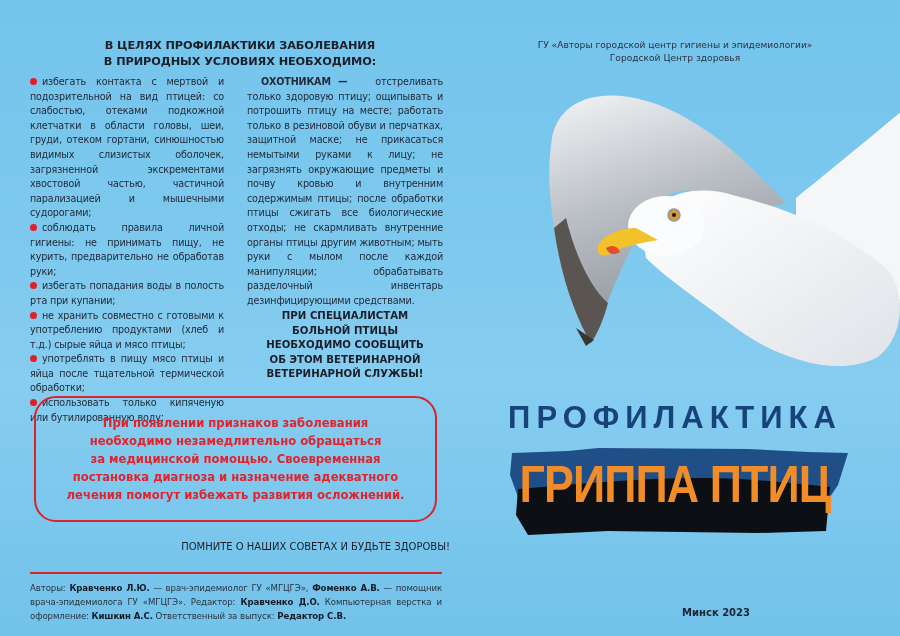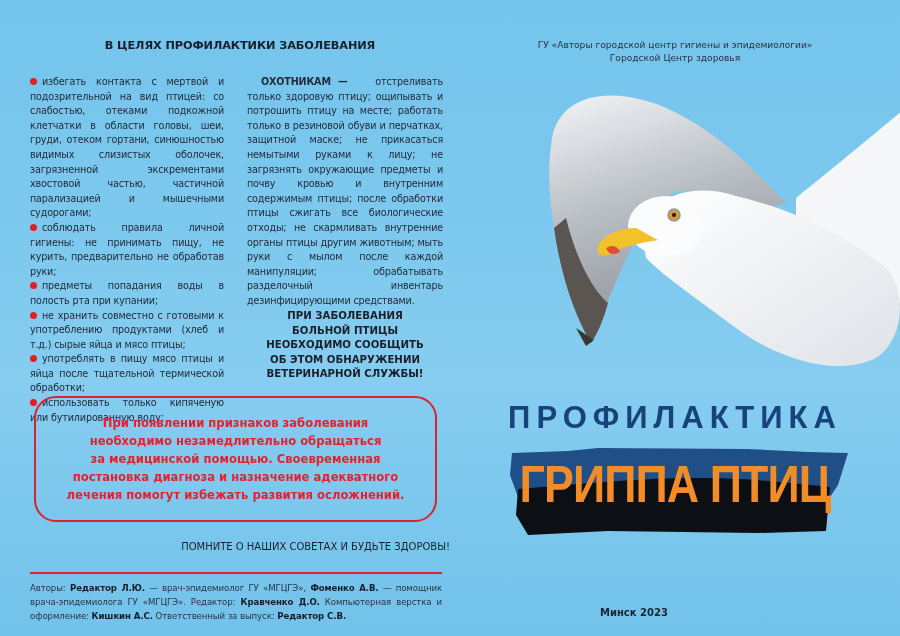--- a/index.html
+++ b/index.html
@@ -70,69 +70,70 @@
     font-family:"Liberation Sans", sans-serif;
   }
   .brush { position:absolute; top:433px; left:58px; width:340px; height:90px; }
   .title-main {
     position:absolute; top:442px; left:0; width:450px; text-align:center;
     font-weight:bold; font-size:52px; line-height:60px; color:#f28c28;
     font-family:"Liberation Sans", sans-serif; letter-spacing:-1px;
     transform:scaleX(0.86); transform-origin:center;
   }
   .city-year {
-    position:absolute; top:595px; left:150px; width:150px; text-align:left;
+    position:absolute; top:595px; left:150px; width:150px; text-align:right;
     font-weight:bold; font-size:10px; color:#1a2433;
   }
 </style>
 </head>
 <body>
 
 <div class="page left">
   <div class="main-heading">
     <div>В ЦЕЛЯХ ПРОФИЛАКТИКИ ЗАБОЛЕВАНИЯ</div>
+    <div>В ПРИРОДНЫХ УСЛОВИЯХ НЕОБХОДИМО:</div>
   </div>
 
   <div class="col col-left">
     <span class="bullet-item"><span class="dot"></span><span>избегать контакта с мертвой и подозрительной на вид птицей: со слабостью, отеками подкожной клетчатки в области головы, шеи, груди, отеком гортани, синюшностью видимых слизистых оболочек, загрязненной экскрементами хвостовой частью, частичной парализацией и мышечными судорогами;</span></span>
     <span class="bullet-item"><span class="dot"></span><span>соблюдать правила личной гигиены: не принимать пищу, не курить, предварительно не обработав руки;</span></span>
-    <span class="bullet-item"><span class="dot"></span><span>предметы попадания воды в полость рта при купании;</span></span>
+    <span class="bullet-item"><span class="dot"></span><span>избегать попадания воды в полость рта при купании;</span></span>
     <span class="bullet-item"><span class="dot"></span><span>не хранить совместно с готовыми к употреблению продуктами (хлеб и т.д.) сырые яйца и мясо птицы;</span></span>
     <span class="bullet-item"><span class="dot"></span><span>употреблять в пищу мясо птицы и яйца после тщательной термической обработки;</span></span>
     <span class="bullet-item"><span class="dot"></span><span>использовать только кипяченую или бутилированную воду;</span></span>
   </div>
 
   <div class="col col-right">
     <span class="hunters-text"><b>ОХОТНИКАМ —</b>&nbsp;&nbsp;&nbsp;&nbsp;<span>отстреливать только здоровую птицу; ощипывать и потрошить птицу на месте; работать только в резиновой обуви и перчатках, защитной маске; не прикасаться немытыми руками к лицу; не загрязнять окружающие предметы и почву кровью и внутренним содержимым птицы; после обработки птицы сжигать все биологические отходы; не скармливать внутренние органы птицы другим животным; мыть руки с мылом после каждой манипуляции; обрабатывать разделочный инвентарь дезинфицирующими средствами.</span></span>
   </div>
 
   <div class="vet-alert">
-    <div>ПРИ ЗАБОЛЕВАНИЯ</div>
+    <div>ПРИ СПЕЦИАЛИСТАМ</div>
     <div>БОЛЬНОЙ ПТИЦЫ</div>
     <div>НЕОБХОДИМО СООБЩИТЬ</div>
-    <div>ОБ ЭТОМ ОБНАРУЖЕНИИ</div>
+    <div>ОБ ЭТОМ ВЕТЕРИНАРНОЙ</div>
     <div>ВЕТЕРИНАРНОЙ СЛУЖБЫ!</div>
   </div>
 
   <div class="warning-box">
     <div class="warning-text">
       <div>При появлении признаков заболевания</div>
       <div>необходимо незамедлительно обращаться</div>
       <div>за медицинской помощью. Своевременная</div>
       <div>постановка диагноза и назначение адекватного</div>
       <div>лечения помогут избежать развития осложнений.</div>
     </div>
   </div>
 
   <div class="remember">ПОМНИТЕ О НАШИХ СОВЕТАХ И БУДЬТЕ ЗДОРОВЫ!</div>
   <div class="divider"></div>
 
   <div class="credits">
     <span>Авторы:</span>
-    <b>Редактор Л.Ю.</b>
+    <b>Кравченко Л.Ю.</b>
     <span>— врач-эпидемиолог ГУ «МГЦГЭ»,</span>
     <b>Фоменко А.В.</b>
     <span>— помощник врача-эпидемиолога ГУ «МГЦГЭ».</span>
     <span>Редактор:</span>
     <b>Кравченко Д.О.</b>
     <span>Компьютерная верстка и оформление:</span>
     <b>Кишкин А.С.</b>
     <span>Ответственный за выпуск:</span>
     <b>Редактор С.В.</b>
   </div>

